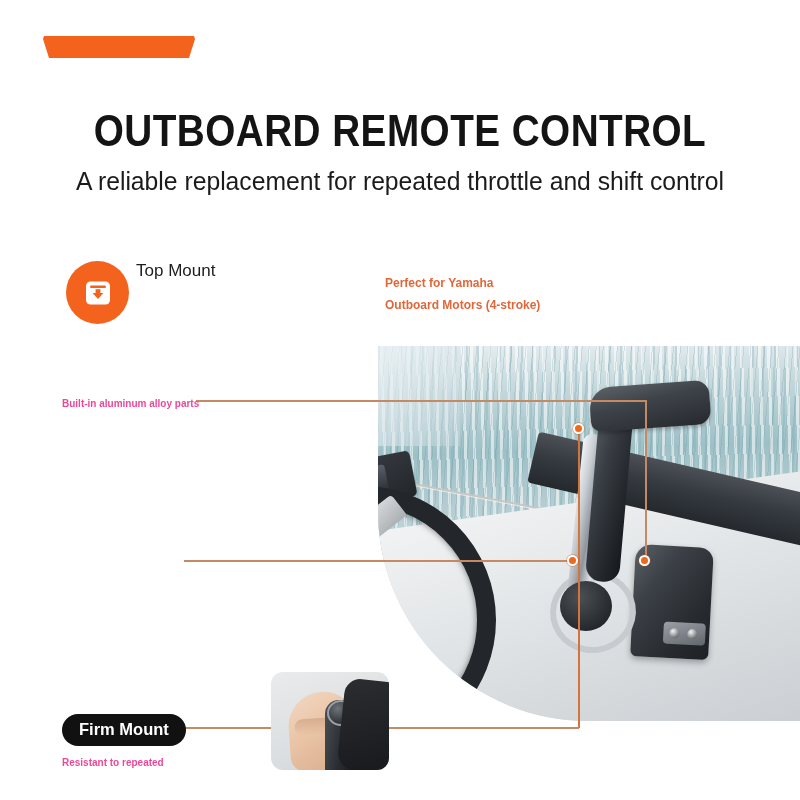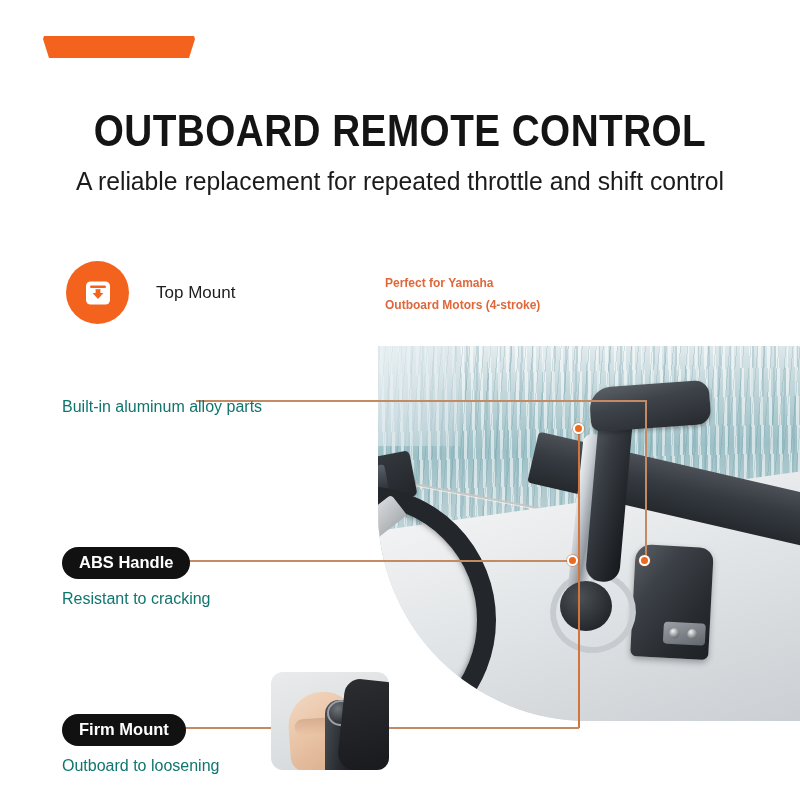--- a/index.html
+++ b/index.html
@@ -30,21 +30,21 @@
     white-space:nowrap;
   }
   .subtitle{
     position:absolute;left:0;top:130px;width:800px;text-align:center;
     font-size:26px;line-height:30px;color:#1b1b1b;
     transform:scaleX(0.95);transform-origin:center top;
     white-space:nowrap;
   }
 
   
-  .topmount{position:absolute;left:66px;top:225px;display:flex;align-items:center;gap:27px;}
+  .topmount{position:absolute;left:66px;top:225px;display:flex;gap:7px;}
   .tm-circle{
     width:63px;height:63px;border-radius:50%;background:#f4631e;
     display:flex;align-items:center;justify-content:center;flex:0 0 auto;
   }
   .tm-label{font-size:17px;color:#1d1d1d;white-space:nowrap;}
 
   
   .yamaha{
     position:absolute;left:385px;top:236px;
     color:#e0673a;font-weight:bold;font-size:12px;line-height:22px;
@@ -168,21 +168,21 @@
   }
 
   
   .feature{position:absolute;}
   .pill{
     display:inline-block;background:#111111;color:#ffffff;
     border-radius:22px;padding:6px 17px 7px;
     font-size:16.5px;font-weight:bold;white-space:nowrap;
   }
   .fdesc{
-    margin-top:11px;font-size:16px;color:#0f766e;white-space:nowrap;
+    margin-top:11px;font-size:10px;color:#ec4899;white-space:nowrap;font-weight:bold;
   }
 
   
   .inset{
     position:absolute;left:271px;top:636px;width:118px;height:98px;
     border-radius:12px;overflow:hidden;
     background:linear-gradient(160deg,#e9ebec 0%,#dcdfe1 60%,#cfd3d6 100%);
   }
   .hand{
     position:absolute;left:18px;top:20px;width:66px;height:78px;
@@ -277,28 +277,24 @@
   <div class="cl h" style="left:185px;top:691px;width:394px;"></div>
 
   <div class="dot" style="left:573px;top:387px;"></div>
   <div class="dot" style="left:567px;top:519px;"></div>
   <div class="dot" style="left:639px;top:519px;"></div>
 
   <div class="feature" style="left:62px;top:351px;">
     <div class="fdesc">Built-in aluminum alloy parts</div>
   </div>
 
-  <div class="feature" style="left:62px;top:511px;">
-    <span class="pill">ABS Handle</span>
-    <div class="fdesc">Resistant to cracking</div>
-  </div>
 
   <div class="feature" style="left:62px;top:678px;">
     <span class="pill">Firm Mount</span>
-    <div class="fdesc">Outboard to loosening</div>
+    <div class="fdesc">Resistant to repeated</div>
   </div>
 
   <div class="inset">
     <div class="hand"></div>
     <div class="inset-handle"></div>
     <div class="inset-knob"></div>
     <div class="sleeve"></div>
   </div>
 
 </div>

